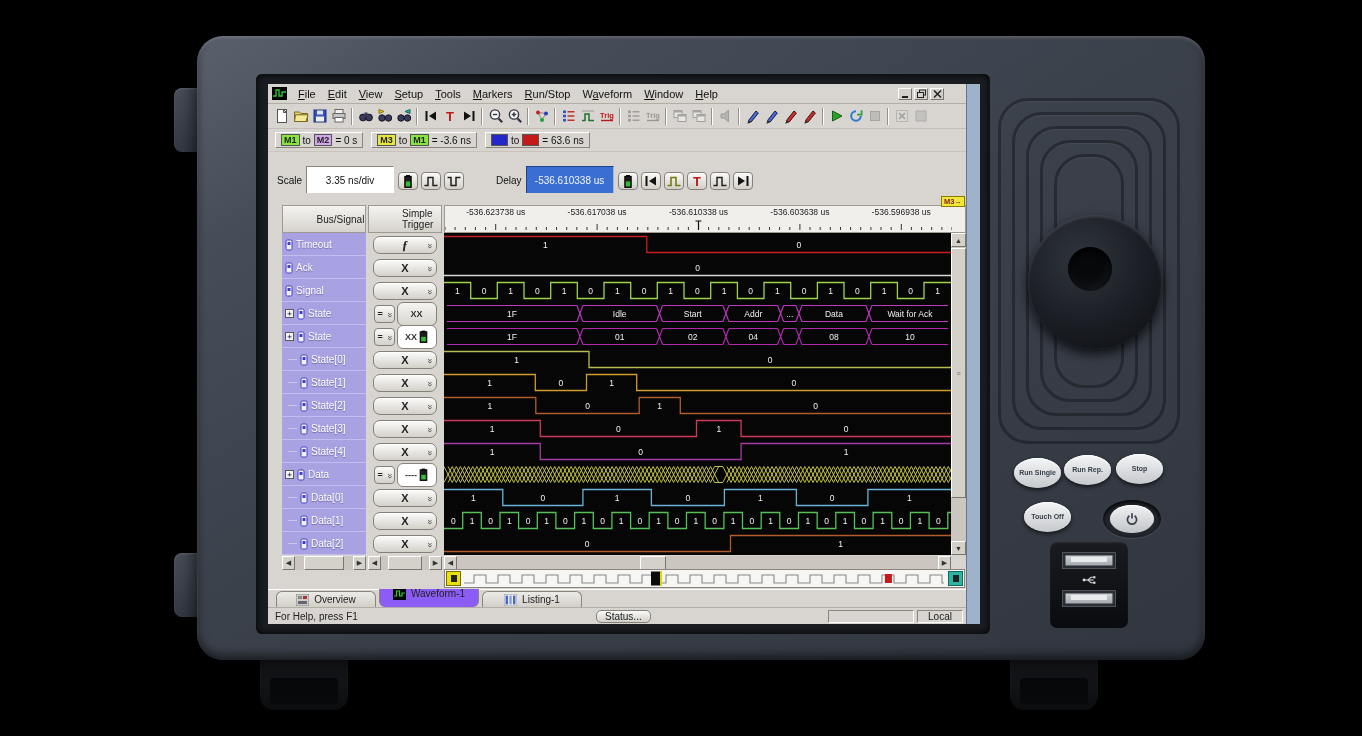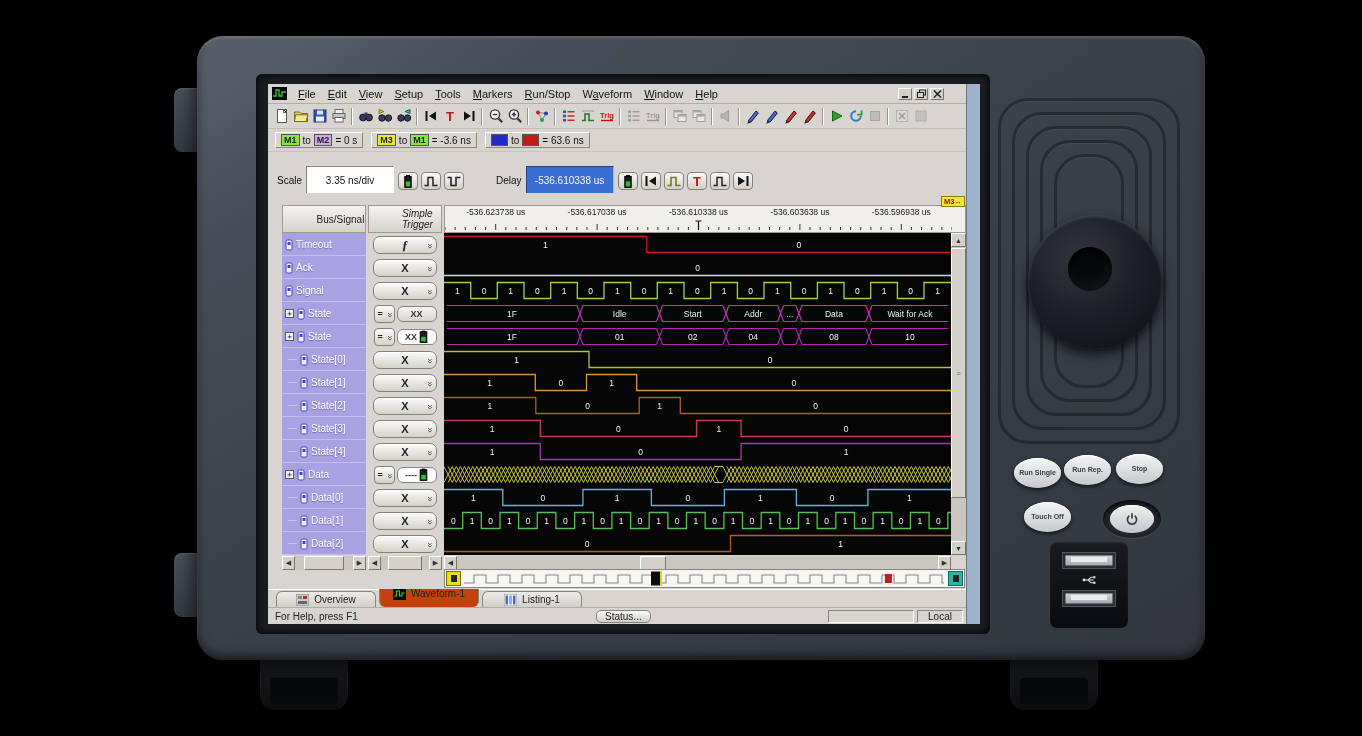--- a/index.html
+++ b/index.html
@@ -56,42 +56,42 @@
   .scalefield{width:88px;}
   .delayfield{width:88px;background:#3a6ed0;color:#f2f6ff;border-color:#25418c #9db6e8 #9db6e8 #25418c;}
   .sbtn{height:18px;min-width:19px;padding:0 1px;border:1px solid #85817a;border-radius:4px;
         background:linear-gradient(#fafaf8,#d2cfc8);display:flex;align-items:center;justify-content:center;
         box-shadow:inset 0 1px 0 #fff;}
   .dlabel{margin-left:28px;}
 
   .main{flex:1;position:relative;background:#d8d5d0;}
   .colhead{position:absolute;top:12px;height:28px;background:linear-gradient(#f4f3f0,#d6d3cc);border:1px solid #9e9a92;
            display:flex;align-items:center;justify-content:center;font-size:10px;color:#222;padding-left:33px;}
-  .bushead{left:14px;width:84px;} .trighead{left:100px;width:74px;font-style:italic;}
+  .bushead{left:14px;width:84px;} .trighead{left:100px;width:74px;}
   .wavehead{position:absolute;left:176px;top:12px;width:522px;height:28px;background:#f0efec;border:1px solid #9e9a92;}
   .m3flag{position:absolute;top:-10px;right:0px;background:#f0e838;border:1px solid #8a7a00;color:#8a2020;
           font-size:7.5px;font-weight:bold;padding:0 2px;line-height:9px;}
   .busrows{position:absolute;left:14px;top:40px;width:84px;}
   .brow{height:23px;background:#a8a2e2;box-shadow:inset 0 -1px 0 #c2bcf0;display:flex;align-items:center;gap:3px;
         padding-left:3px;font-size:10px;color:#fff;text-shadow:0 1px 1px #6f69aa;white-space:nowrap;overflow:hidden;}
   .expbox{width:9px;height:9px;border:1px solid #5a5a5a;background:#f4f4f4;color:#222;font-size:8px;line-height:7px;
           text-align:center;flex:0 0 auto;}
   .kidpad{width:9px;flex:0 0 auto;border-bottom:1px solid #cac4f2;height:1px;margin-left:3px;}
   .sigicon{flex:0 0 auto;display:inline-flex;}
   .trigrows{position:absolute;left:100px;top:40px;width:74px;}
   .trow{height:23px;display:flex;align-items:center;justify-content:center;gap:2px;background:#d8d5d0;}
   .tbtn{position:relative;width:64px;height:18px;border:1px solid #85817a;border-radius:7px;
         background:linear-gradient(#fbfbfa,#d4d1ca);box-shadow:inset 0 1px 0 #fff;display:flex;align-items:center;
         justify-content:center;font-size:11px;font-weight:bold;color:#222;}
   .chev{position:absolute;right:4px;top:4px;display:inline-block;transform:rotate(90deg);font-size:9px;font-weight:normal;color:#444;}
   .eqbtn{position:relative;width:21px;height:18px;border:1px solid #85817a;border-radius:4px;
          background:linear-gradient(#fbfbfa,#d4d1ca);font-size:9px;font-weight:bold;color:#222;
          display:flex;align-items:center;padding-left:3px;}
   .eqbtn .chev{right:1px;}
-  .valfld{height:16px;border-radius:6px;display:flex;align-items:center;justify-content:center;gap:2px;
+  .valfld{height:24px;border-radius:6px;display:flex;align-items:center;justify-content:center;gap:2px;
           font-size:9px;font-weight:bold;color:#333;}
   .valraised{width:40px;border:1px solid #85817a;background:linear-gradient(#f4f4f2,#d8d5ce);}
   .valwhite{width:40px;border:1px solid #89857d;background:#fff;}
   .waverows{position:absolute;left:176px;top:40px;width:507px;height:322px;background:#060606;}
   .wrow{height:23px;}
   .wrow svg{display:block;}
 
   .vscroll{position:absolute;left:683px;top:40px;width:15px;height:322px;background:#cbc7c0;}
   .varr{position:absolute;left:0;width:15px;height:14px;border:1px solid;border-color:#fff #7a766e #7a766e #fff;
         background:#d4d1cb;display:flex;align-items:center;justify-content:center;font-size:7px;color:#333;}
@@ -105,21 +105,21 @@
   .overview{position:absolute;left:176px;top:376px;width:521px;height:19px;background:#f6f6f4;border:1px solid #89857d;
             display:flex;align-items:center;padding:0 1px;gap:1px;}
   .ovbtn{width:15px;height:15px;border:1px solid #6a6a20;display:flex;align-items:center;justify-content:center;}
   .ovy{background:#e8e00a;border-color:#7a6c00;} .ovt{background:#2fb4a4;border-color:#0f6c60;}
   .ovsq{width:6px;height:7px;background:#222;}
 
   .tabbar{height:18px;display:flex;align-items:flex-end;gap:3px;padding-left:8px;background:#d8d5d0;border-top:1px solid #fff;}
   .tab{height:16px;min-width:100px;display:flex;align-items:center;justify-content:center;gap:5px;padding:0 10px;
        border:1px solid #89857d;border-bottom:none;border-radius:6px 6px 0 0;background:linear-gradient(#edebe7,#d2cfc8);
        font-size:10px;color:#222;}
-  .tab.active{background:#c2410c;height:28px;border-radius:6px;}
+  .tab.active{background:#8b5cf6;height:28px;border-radius:6px;}
   .statusbar{height:17px;display:flex;align-items:center;gap:3px;padding:0 3px;background:#d8d5d0;border-top:1px solid #b2aea6;
              font-size:10px;color:#222;}
   .shelp{flex:0 0 322px;padding-left:4px;}
   .sbtn2{height:13px;padding:0 8px;border:1px solid #85817a;border-radius:5px;background:linear-gradient(#fafaf8,#d2cfc8);
          display:flex;align-items:center;font-size:10px;}
   .scell{height:13px;border:1px solid;border-color:#89857d #fff #fff #89857d;display:flex;align-items:center;
          justify-content:center;padding:0 6px;}
   .sfill{flex:1;height:13px;}
 
   

